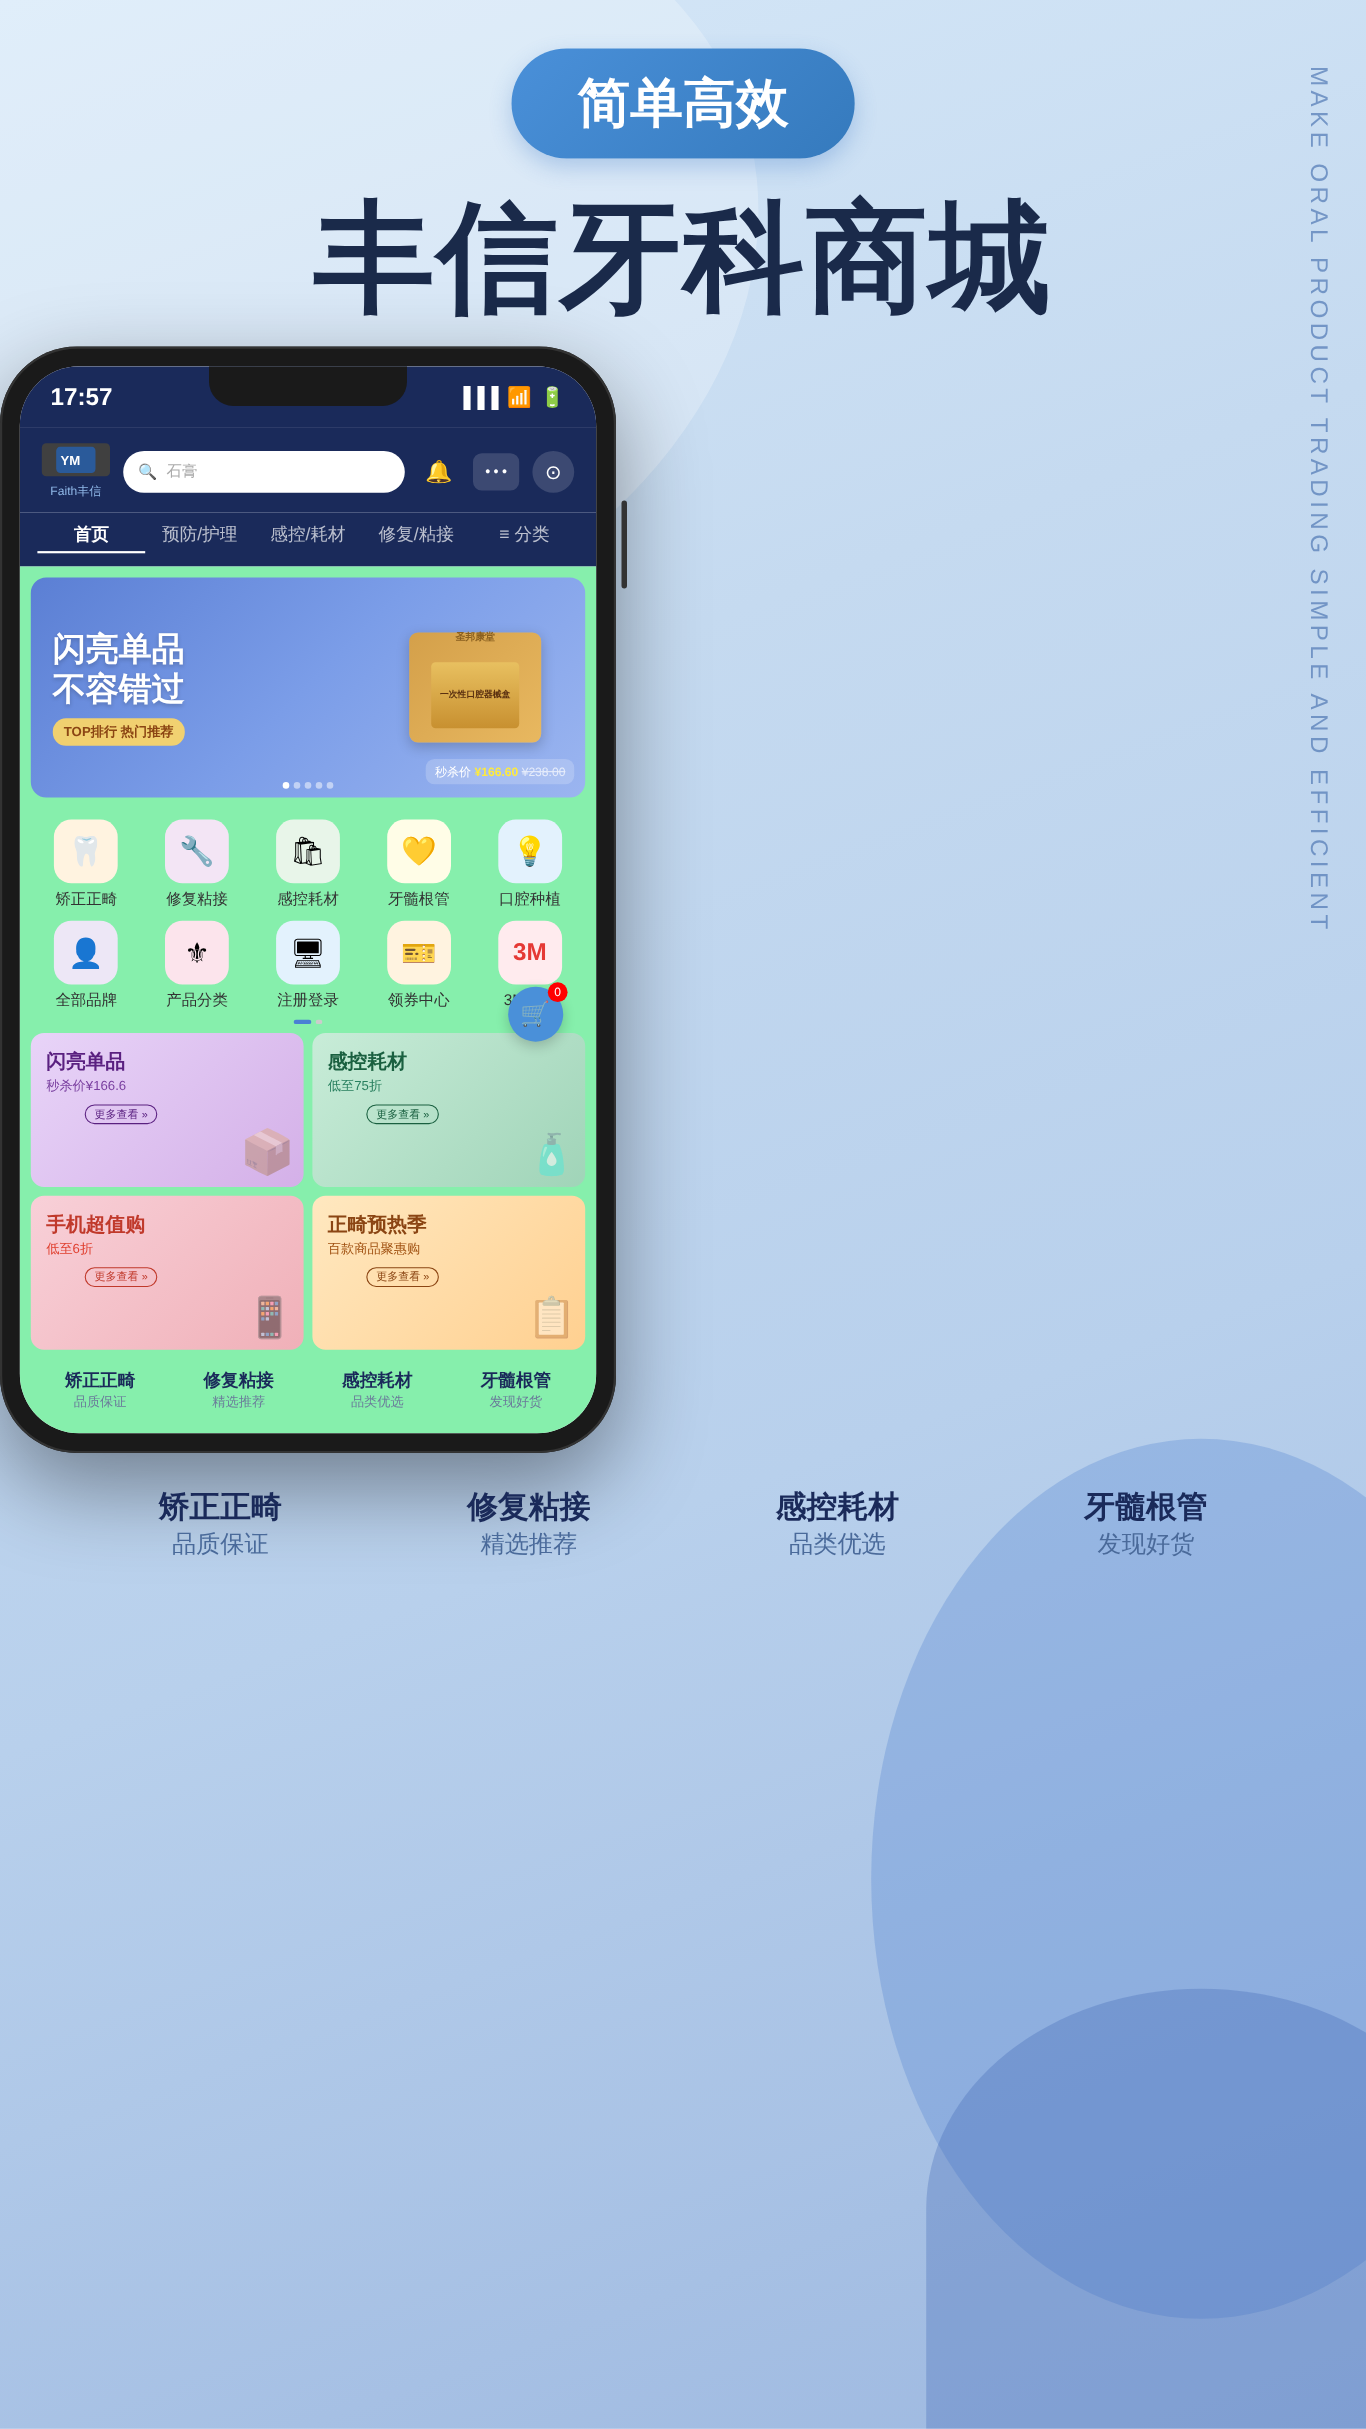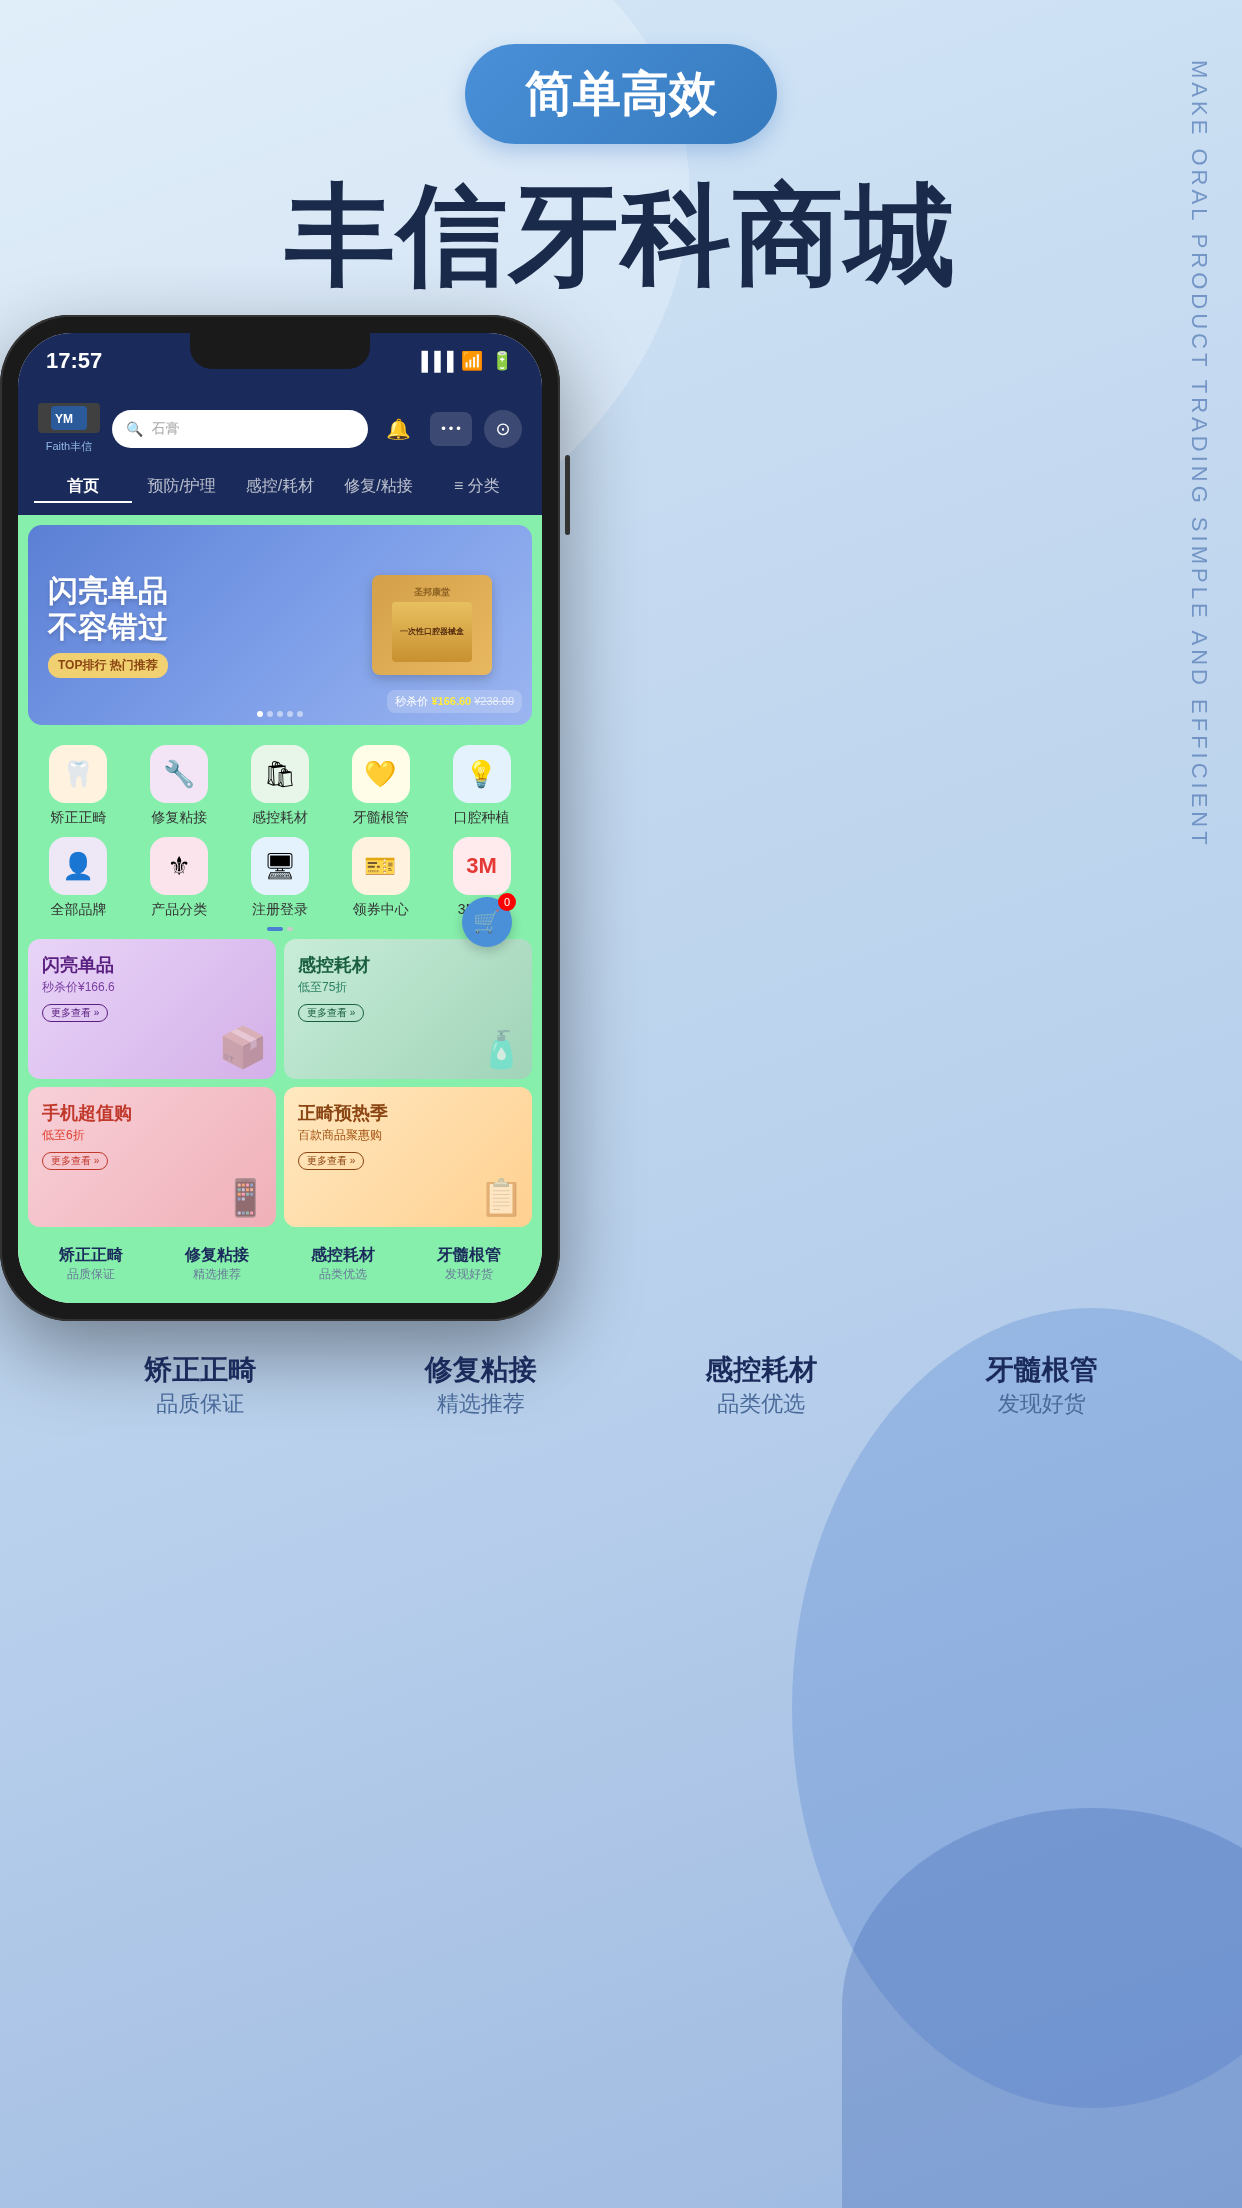--- a/index.html
+++ b/index.html
@@ -374,20 +374,21 @@
       font-size: 12px;
       margin-top: 2px;
     }
     .banner-card-tag {
       display: inline-block;
       border: 1px solid currentColor;
       border-radius: 10px;
       font-size: 10px;
       padding: 1px 8px;
       margin-top: 8px;
+      margin-left: 35px;
     }
 
     
     .bottom-items {
       display: flex;
       padding: 10px 10px 20px;
       gap: 0;
     }
     .bottom-item {
       flex: 1;
@@ -557,21 +558,21 @@
         <div class="banner">
           <div class="banner-text-area">
             <div class="banner-title">闪亮单品</div>
             <div class="banner-title">不容错过</div>
             <div class="banner-sub">TOP排行 热门推荐</div>
           </div>
           <div class="banner-product">
             <div class="product-box">
               <div>
                 <div style="font-size:9px;color:#8a6020;">圣邦康堂</div>
-                <div style="width:80px;height:60px;background:linear-gradient(#e8c060,#c89030);border-radius:4px;margin:3px auto;display:flex;align-items:center;justify-content:center;font-size:8px;color:#5a3010;text-align:center;">一次性口腔器械盒</div>
+                <div style="width:80px;height:60px;background:linear-gradient(#e8c060,#c89030);border-radius:4px;margin:16px auto;display:flex;align-items:center;justify-content:center;font-size:8px;color:#5a3010;text-align:center;">一次性口腔器械盒</div>
               </div>
             </div>
           </div>
           <div class="banner-price-tag">
             <span>秒杀价 </span>
             <span class="price">¥166.60</span>
             <span style="text-decoration:line-through;opacity:0.7;"> ¥238.00</span>
           </div>
           <div class="banner-dots">
             <div class="dot active"></div>

